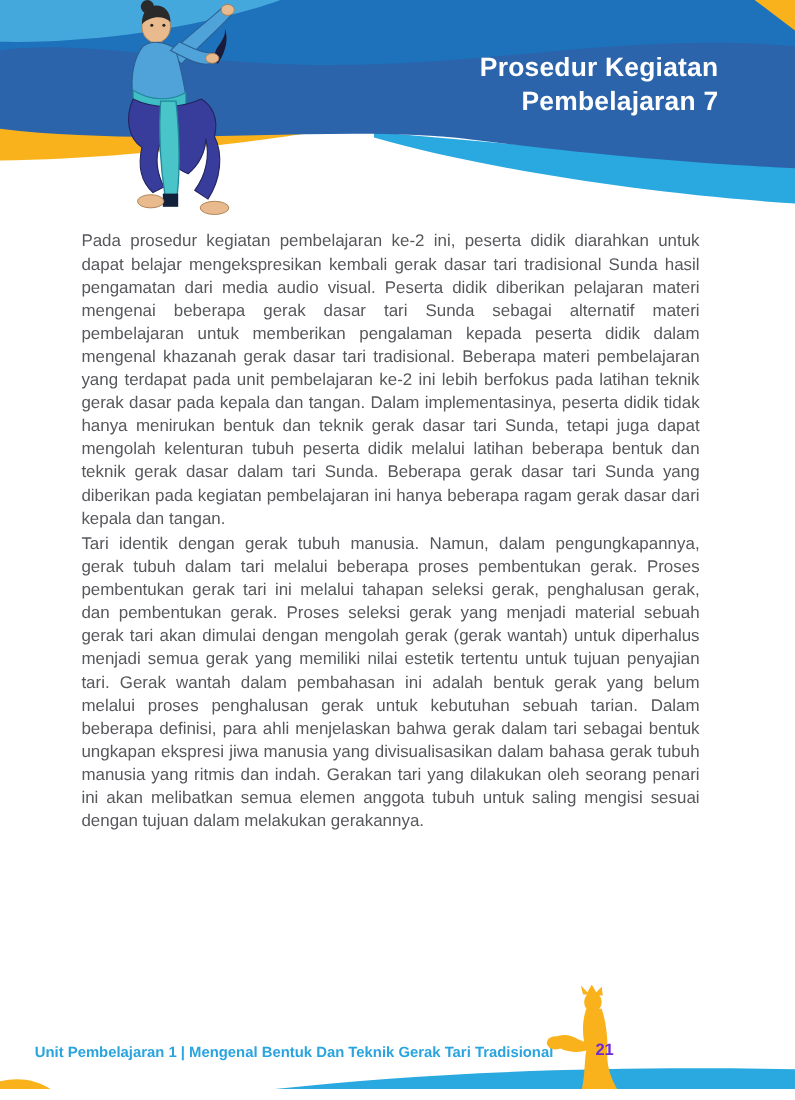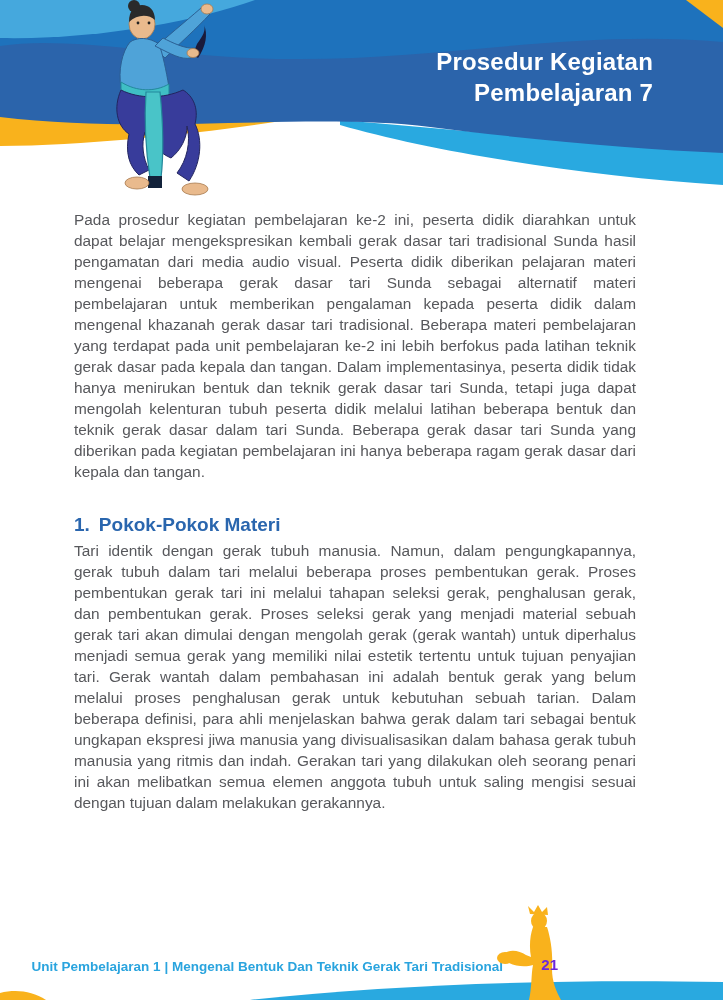--- a/index.html
+++ b/index.html
@@ -32,21 +32,21 @@
     text-align:justify;
   }
   .section-heading {
     margin:30px 0 0 0;
     font-size:19px; line-height:26px;
     color:#2A66AE; font-weight:bold;
   }
   .section-heading .num { margin-right:9px; }
   .body-text.second { margin-top:2px; }
   
-  .page-footer { position:absolute; bottom:0; left:0; width:573px; height:100px; }
+  .page-footer { position:absolute; bottom:10px; left:0; width:573px; height:100px; }
   .footer-wave { position:absolute; bottom:0; left:0; }
   .footer-text {
     position:absolute; bottom:26px; right:70px;
     color:#2AA4DE; font-size:13.5px; font-weight:bold;
     white-space:nowrap;
   }
   .footer-silhouette { position:absolute; bottom:0; right:0; }
   .page-number {
     position:absolute; bottom:27px; right:15px;
     color:#6d28d9; font-size:15px; font-weight:bold;
@@ -104,21 +104,20 @@
 
     <div class="header-title">
       <div>Prosedur Kegiatan</div>
       <div>Pembelajaran 7</div>
     </div>
   </header>
 
   <main class="content">
     <p class="body-text">Pada prosedur kegiatan pembelajaran ke-2 ini, peserta didik diarahkan untuk dapat belajar mengekspresikan kembali gerak dasar tari tradisional Sunda hasil pengamatan dari media audio visual. Peserta didik diberikan pelajaran materi mengenai beberapa gerak dasar tari Sunda sebagai alternatif materi pembelajaran untuk memberikan pengalaman kepada peserta didik dalam mengenal khazanah gerak dasar tari tradisional. Beberapa materi pembelajaran yang terdapat pada unit pembelajaran ke-2 ini lebih berfokus pada latihan teknik gerak dasar pada kepala dan tangan. Dalam implementasinya, peserta didik tidak hanya menirukan bentuk dan teknik gerak dasar tari Sunda, tetapi juga dapat mengolah kelenturan tubuh peserta didik melalui latihan beberapa bentuk dan teknik gerak dasar dalam tari Sunda. Beberapa gerak dasar tari Sunda yang diberikan pada kegiatan pembelajaran ini hanya beberapa ragam gerak dasar dari kepala dan tangan.</p>
 
-    <h2 class="section-heading"><span class="num">1.</span><span>Pokok-Pokok Materi</span></h2>
 
     <p class="body-text second">Tari identik dengan gerak tubuh manusia. Namun, dalam pengungkapannya, gerak tubuh dalam tari melalui beberapa proses pembentukan gerak. Proses pembentukan gerak tari ini melalui tahapan seleksi gerak, penghalusan gerak, dan pembentukan gerak. Proses seleksi gerak yang menjadi material sebuah gerak tari akan dimulai dengan mengolah gerak (gerak wantah) untuk diperhalus menjadi semua gerak yang memiliki nilai estetik tertentu untuk tujuan penyajian tari. Gerak wantah dalam pembahasan ini adalah bentuk gerak yang belum melalui proses penghalusan gerak untuk kebutuhan sebuah tarian. Dalam beberapa definisi, para ahli menjelaskan bahwa gerak dalam tari sebagai bentuk ungkapan ekspresi jiwa manusia yang divisualisasikan dalam bahasa gerak tubuh manusia yang ritmis dan indah. Gerakan tari yang dilakukan oleh seorang penari ini akan melibatkan semua elemen anggota tubuh untuk saling mengisi sesuai dengan tujuan dalam melakukan gerakannya.</p>
   </main>
 
   <footer class="page-footer">
     <svg class="footer-wave" width="723" height="24" viewBox="0 0 723 24" xmlns="http://www.w3.org/2000/svg">
       <path d="M250,24 C390,9 540,3 723,6 L723,24 Z" fill="#29A9E0"></path>
       <path d="M0,17 C16,13 32,15 46,24 L0,24 Z" fill="#F9B21C"></path>
     </svg>
 

